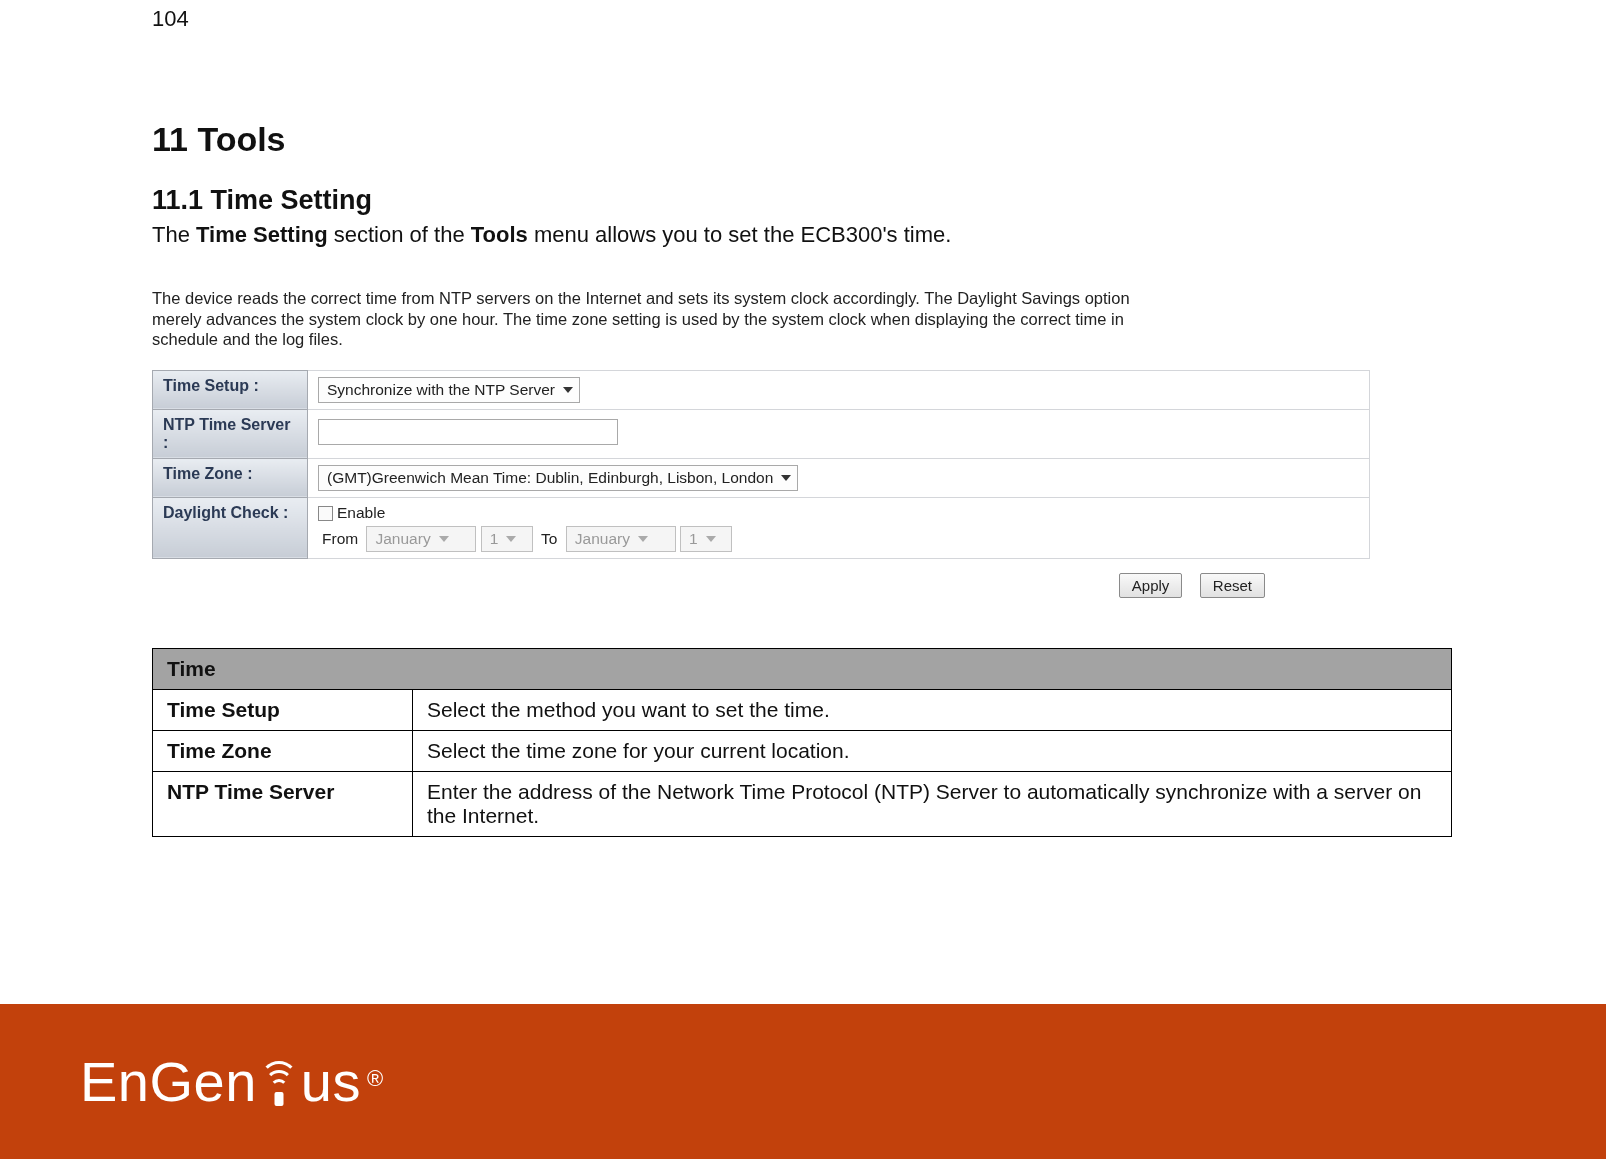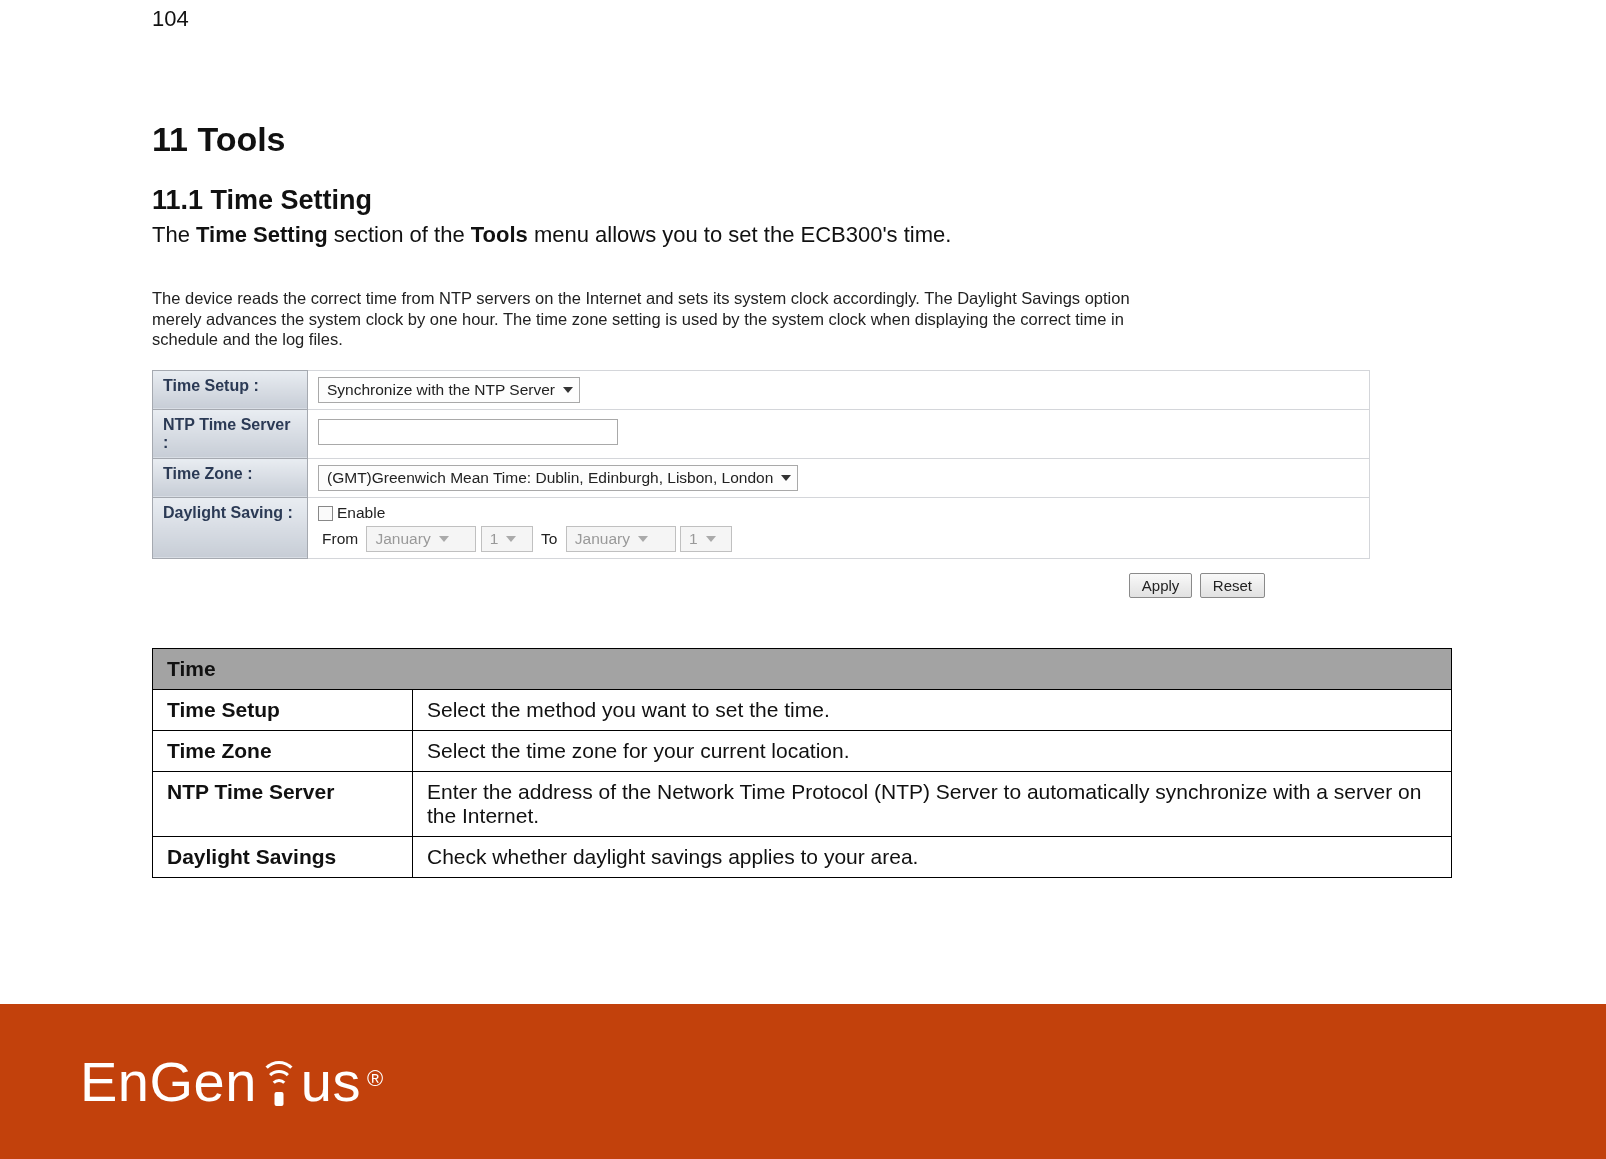--- a/index.html
+++ b/index.html
@@ -123,21 +123,21 @@
     padding-right: 105px;
   }
   .fake-btn {
     display: inline-block;
     border: 1px solid #8a8a8a;
     background: linear-gradient(#f9f9f9,#e1e1e1);
     padding: 3px 12px;
     font-size: 15px;
     font-family: Arial, sans-serif;
     color: #222;
-    margin-left: 3px;
+    margin-left: 13px;
     border-radius: 2px;
   }
 
   
   .desc-table {
     border-collapse: collapse;
     width: 1300px;
     font-size: 21px;
   }
   .desc-table th.header {
@@ -251,21 +251,21 @@
       <tr>
         <td class="label">Time Zone :</td>
         <td class="field">
           <span class="fake-select">
             <span>(GMT)Greenwich Mean Time: Dublin, Edinburgh, Lisbon, London</span>
             <span class="caret"></span>
           </span>
         </td>
       </tr>
       <tr>
-        <td class="label">Daylight Saving :</td>
+        <td class="label">Daylight Check :</td>
         <td class="field">
           <div class="ds-row">
             <div class="line1">
               <span class="fake-checkbox"></span><span>Enable</span>
             </div>
             <div class="line2">
               <span class="from-to">From</span>
               <span class="fake-select disabled" style="width:110px;">
                 <span>January</span>
                 <span class="caret"></span>
@@ -306,24 +306,20 @@
       <td>Select the method you want to set the time.</td>
     </tr>
     <tr>
       <td class="key">Time Zone</td>
       <td>Select the time zone for your current location.</td>
     </tr>
     <tr>
       <td class="key">NTP Time Server</td>
       <td>Enter the address of the Network Time Protocol (NTP) Server to automatically synchronize with a server on the Internet.</td>
     </tr>
-    <tr>
-      <td class="key">Daylight Savings</td>
-      <td>Check whether daylight savings applies to your area.</td>
-    </tr>
   </tbody>
     </table>
 
 </div>
 
 <div class="footer">
   <div class="logo">
     <span>EnGen</span>
       <span class="wifi-icon">
       <span class="arc a3"></span>

